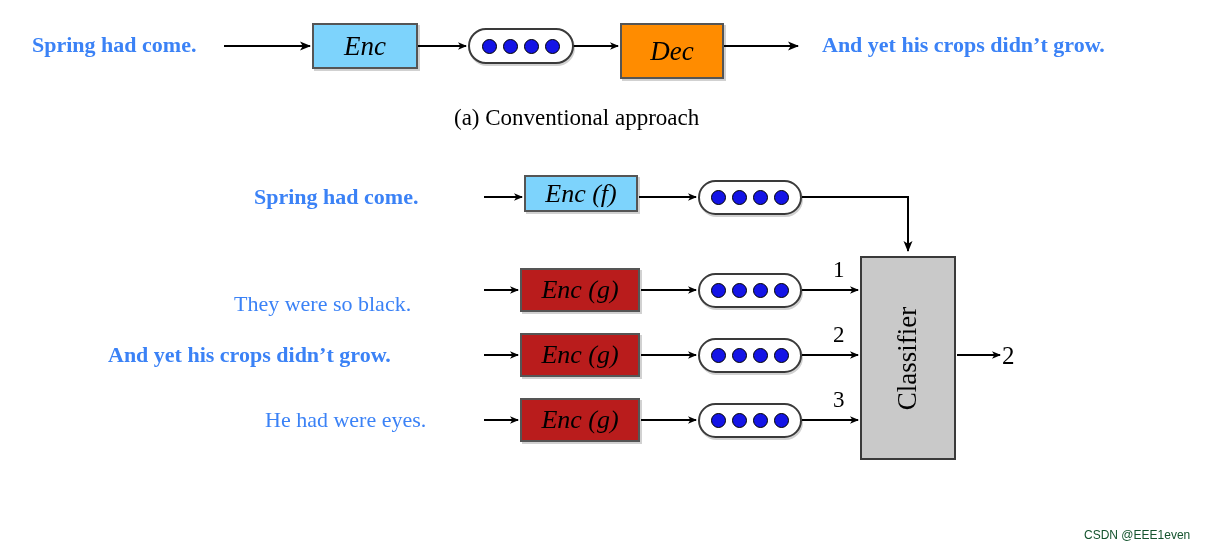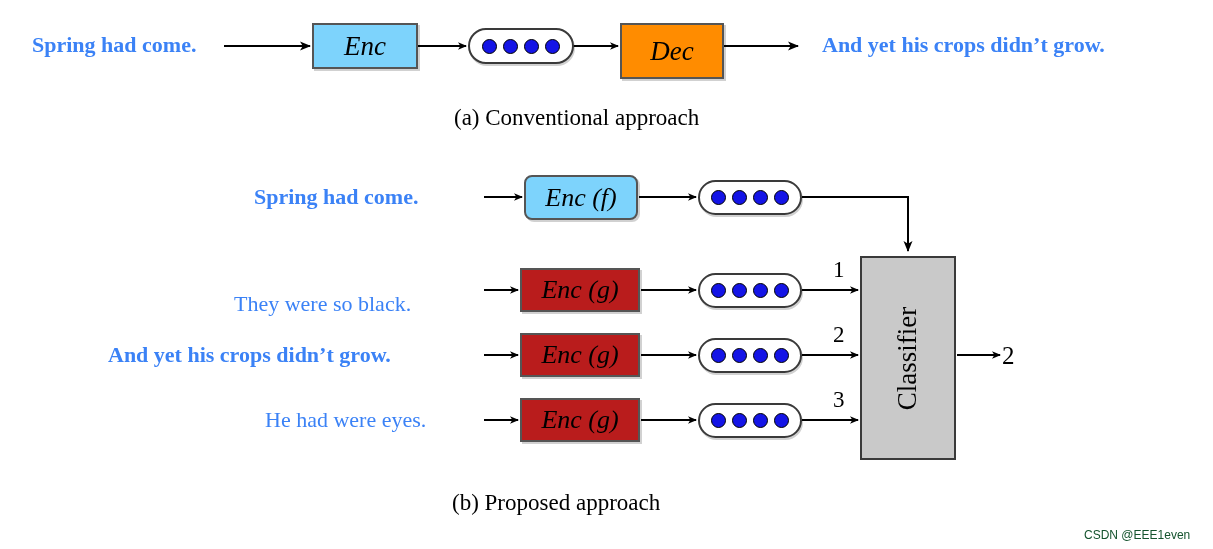--- a/index.html
+++ b/index.html
@@ -185,21 +185,21 @@
   <div class="abs modbox dec" style="left:620px; top:23px; width:104px; height:56px; font-size:27px;">
     <span>Dec</span>
   </div>
 
   <div class="abs sentence bold" style="left:822px; top:34px;">And yet his crops didn’t grow.</div>
 
   <div class="abs caption" style="left:454px; top:105px;">(a) Conventional approach</div>
 
   <div class="abs sentence bold" style="left:254px; top:186px;">Spring had come.</div>
 
-  <div class="abs modbox enc" style="left:524px; top:175px; width:114px; height:45px; font-size:26px;border-radius:8px;">
+  <div class="abs modbox enc" style="left:524px; top:175px; width:114px; height:37px; font-size:26px;">
     <span>Enc (f)</span>
   </div>
 
   <div class="abs capsule" style="left:698px; top:180px; width:104px; height:35px;">
     <span class="dot"></span>
     <span class="dot"></span>
     <span class="dot"></span>
     <span class="dot"></span>
   </div>
 
@@ -247,17 +247,16 @@
   </div>
 
   <div class="abs numtag" style="left:833px; top:388px;">3</div>
 
   <div class="abs classifier" style="left:860px; top:256px; width:96px; height:204px;">
     <span class="classifier-label">Classifier</span>
   </div>
 
   <div class="abs numtag" style="left:1002px; top:343px; font-size:25px;">2</div>
 
-  <div class="abs caption" style="left:452px; top:490px;">(b) Proposed approach</div>
 
   <div class="abs watermark" style="left:1084px; top:528px;">CSDN @EEE1even</div>
 
 </div>
 
 </body></html>

